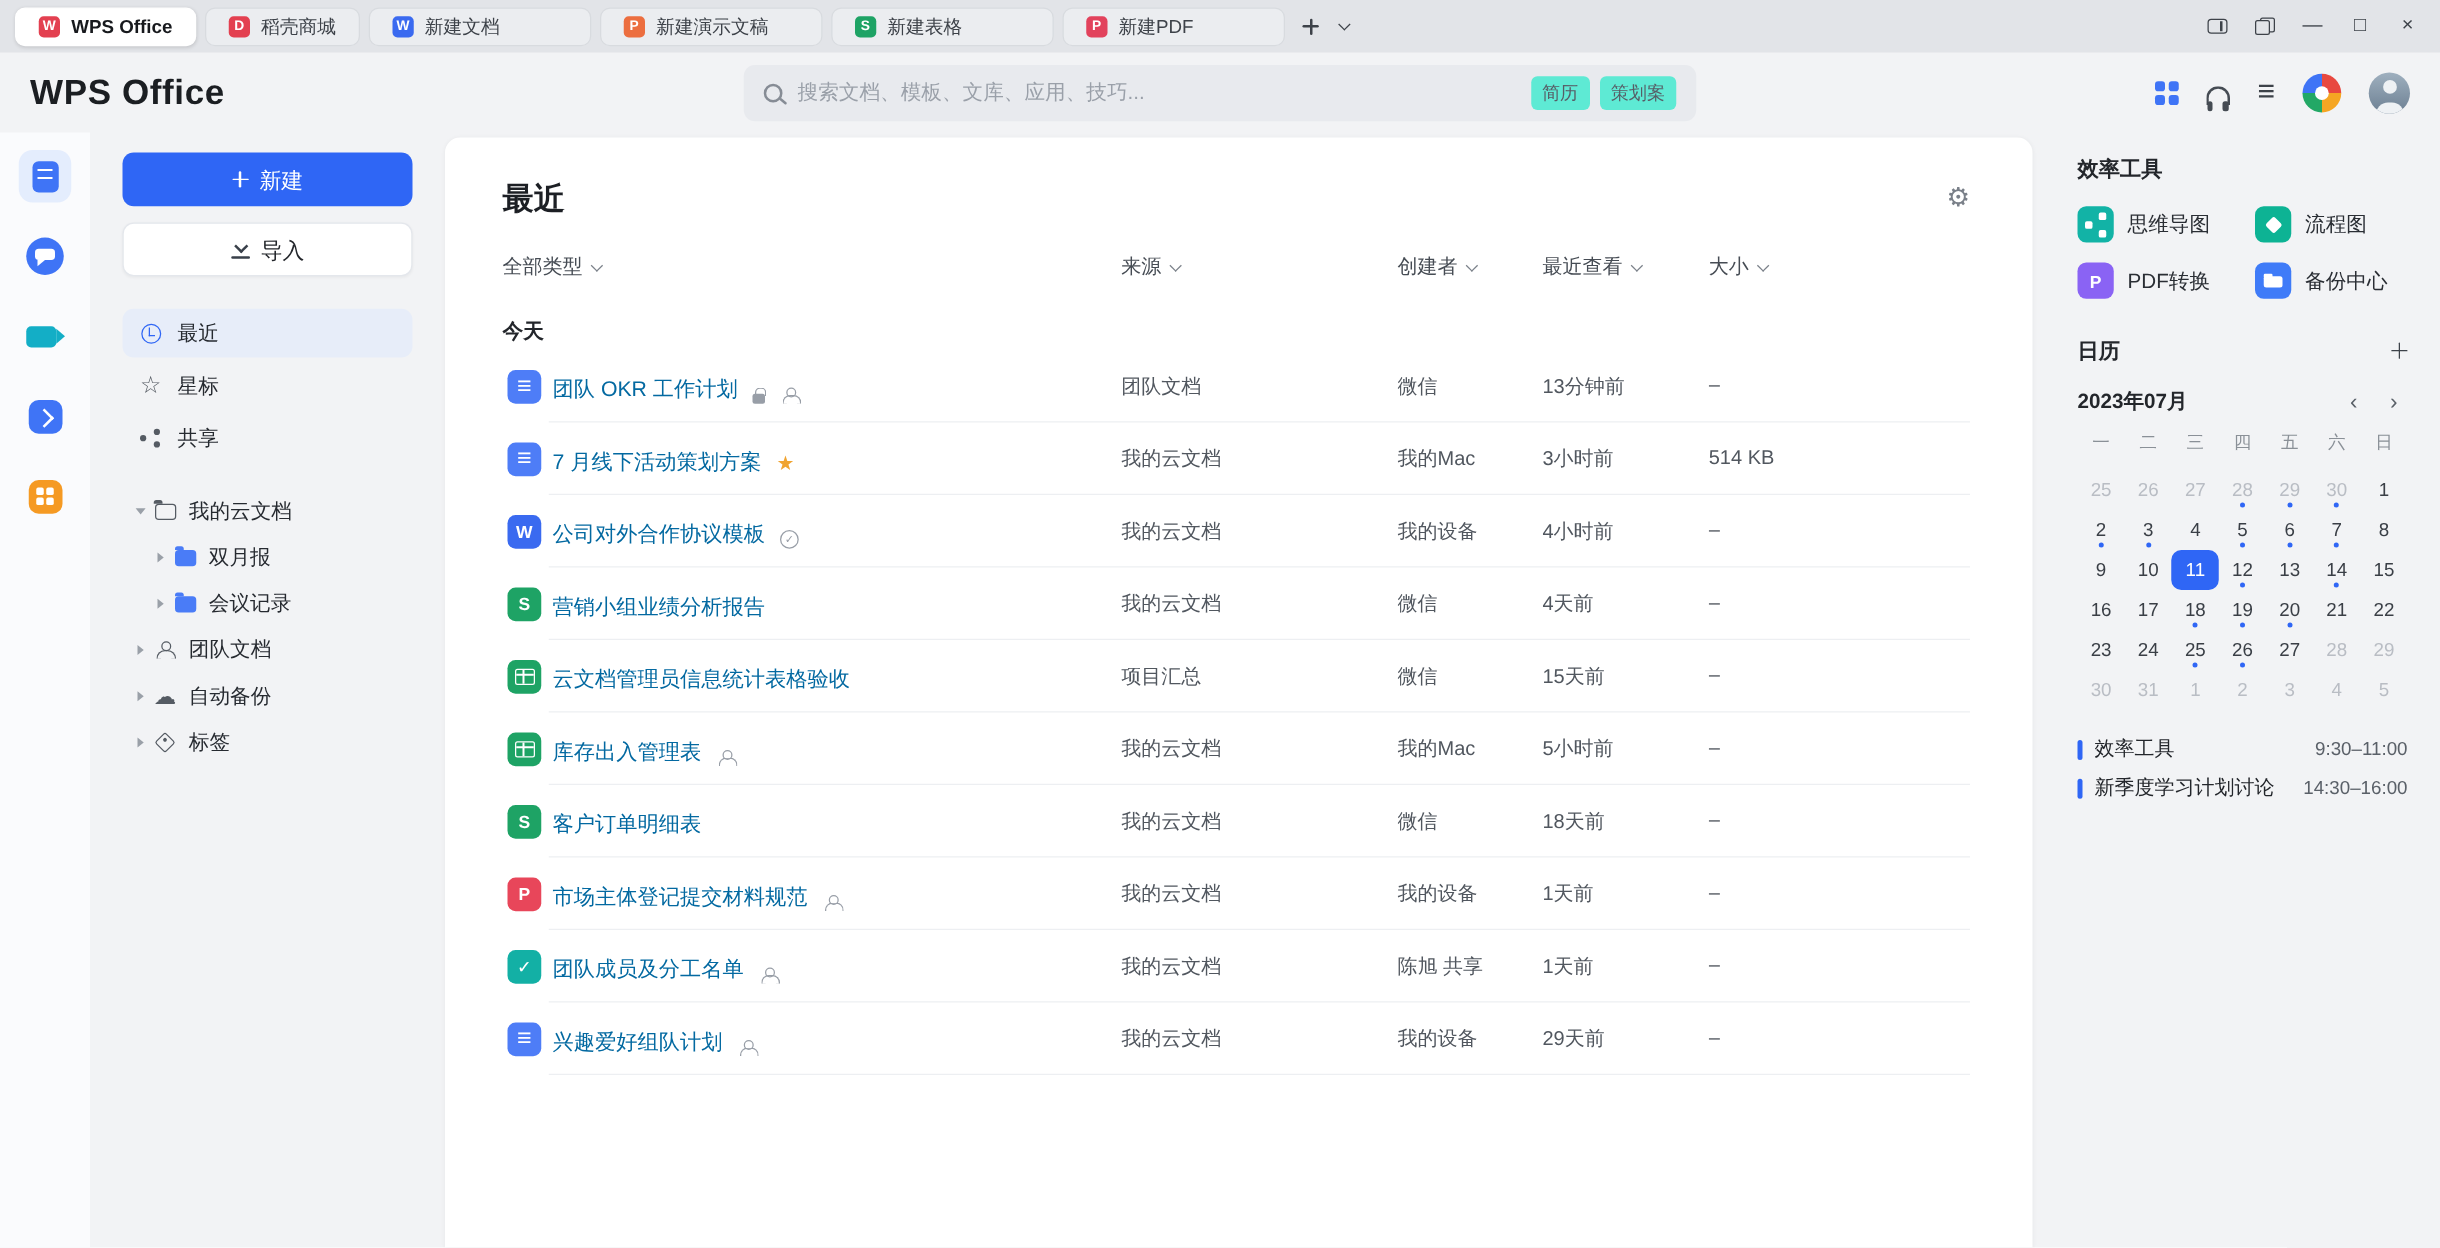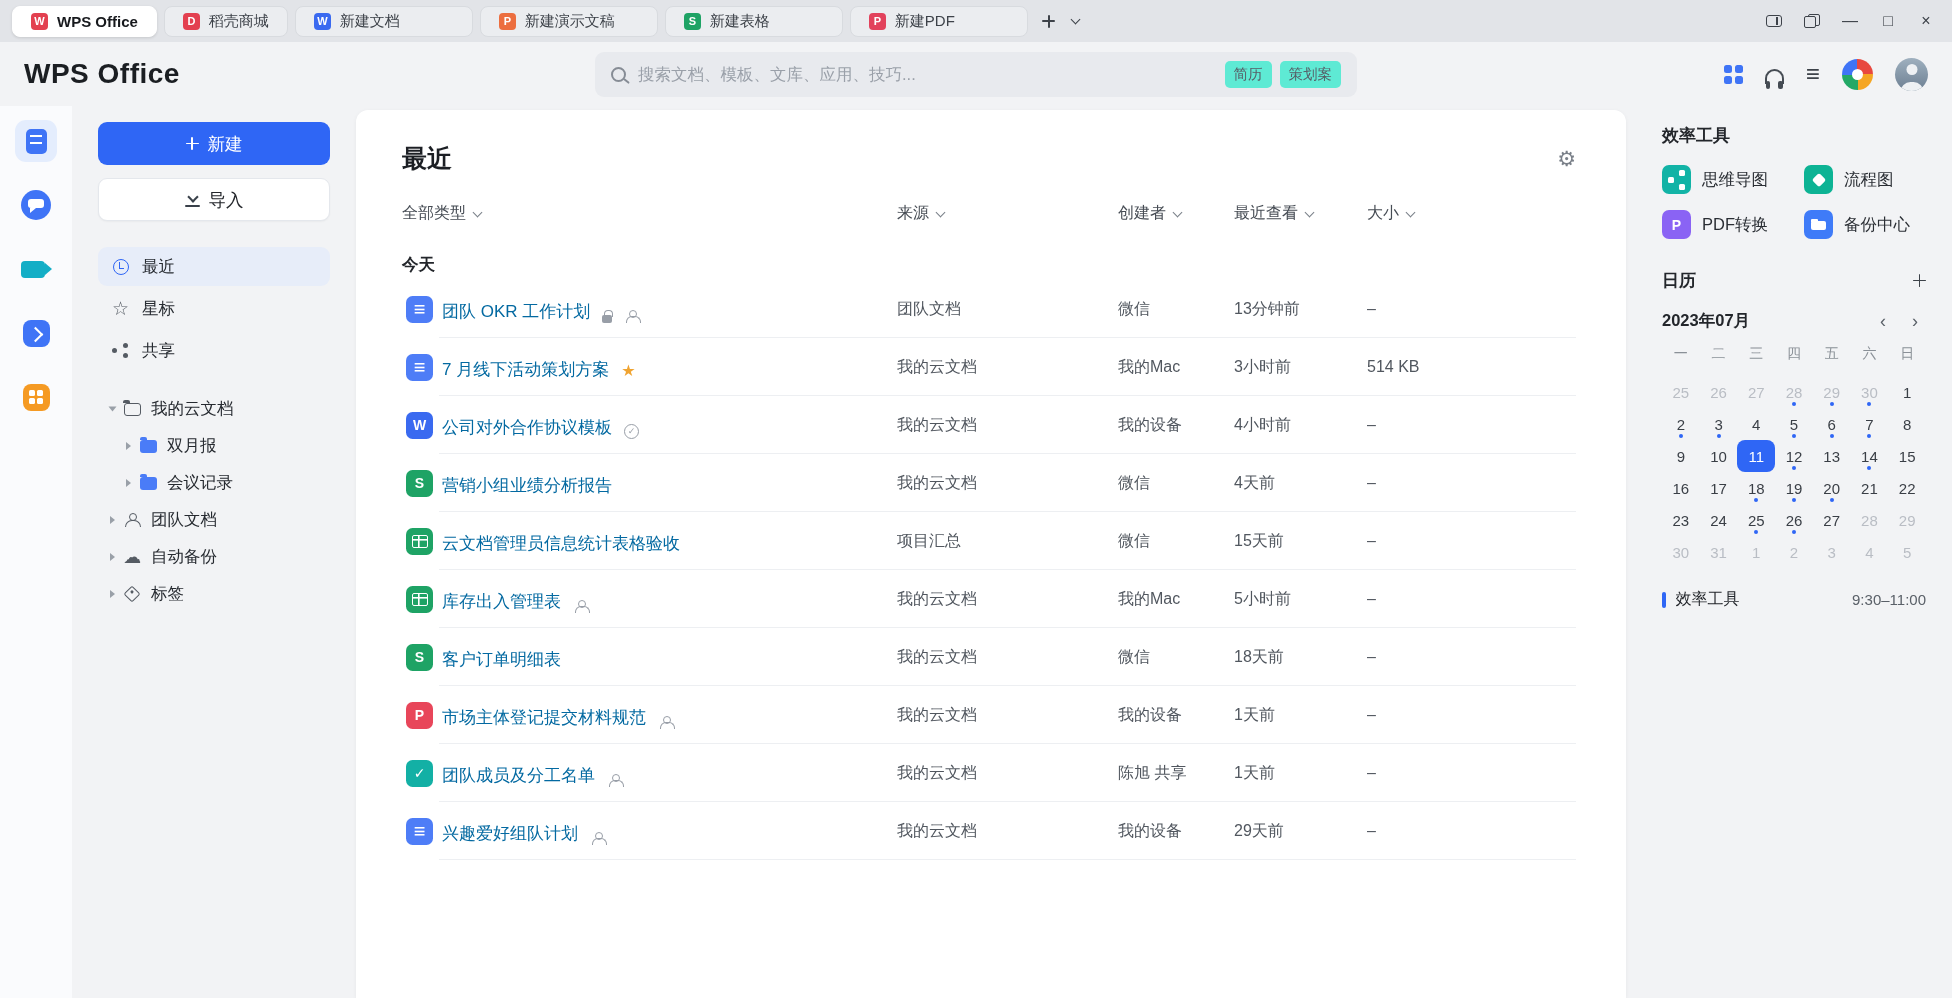--- a/index.html
+++ b/index.html
@@ -817,17 +817,22 @@
         </div>
 
       <div class="events" data-interactable="false">
 
           <div class="event-row" data-interactable="true">
             <span class="event-bar" data-interactable="false"></span>
             <span class="event-title" data-interactable="false">效率工具</span>
             <span class="event-time" data-interactable="false">9:30–11:00</span>
           </div>
 
+          <div class="event-row" data-interactable="true">
+            <span class="event-bar" data-interactable="false"></span>
+            <span class="event-title" data-interactable="false">新季度学习计划讨论</span>
+            <span class="event-time" data-interactable="false">14:30–16:00</span>
+          </div>
         </div>
     </div>
 
   </div>
 </div>
 
 </body></html>

